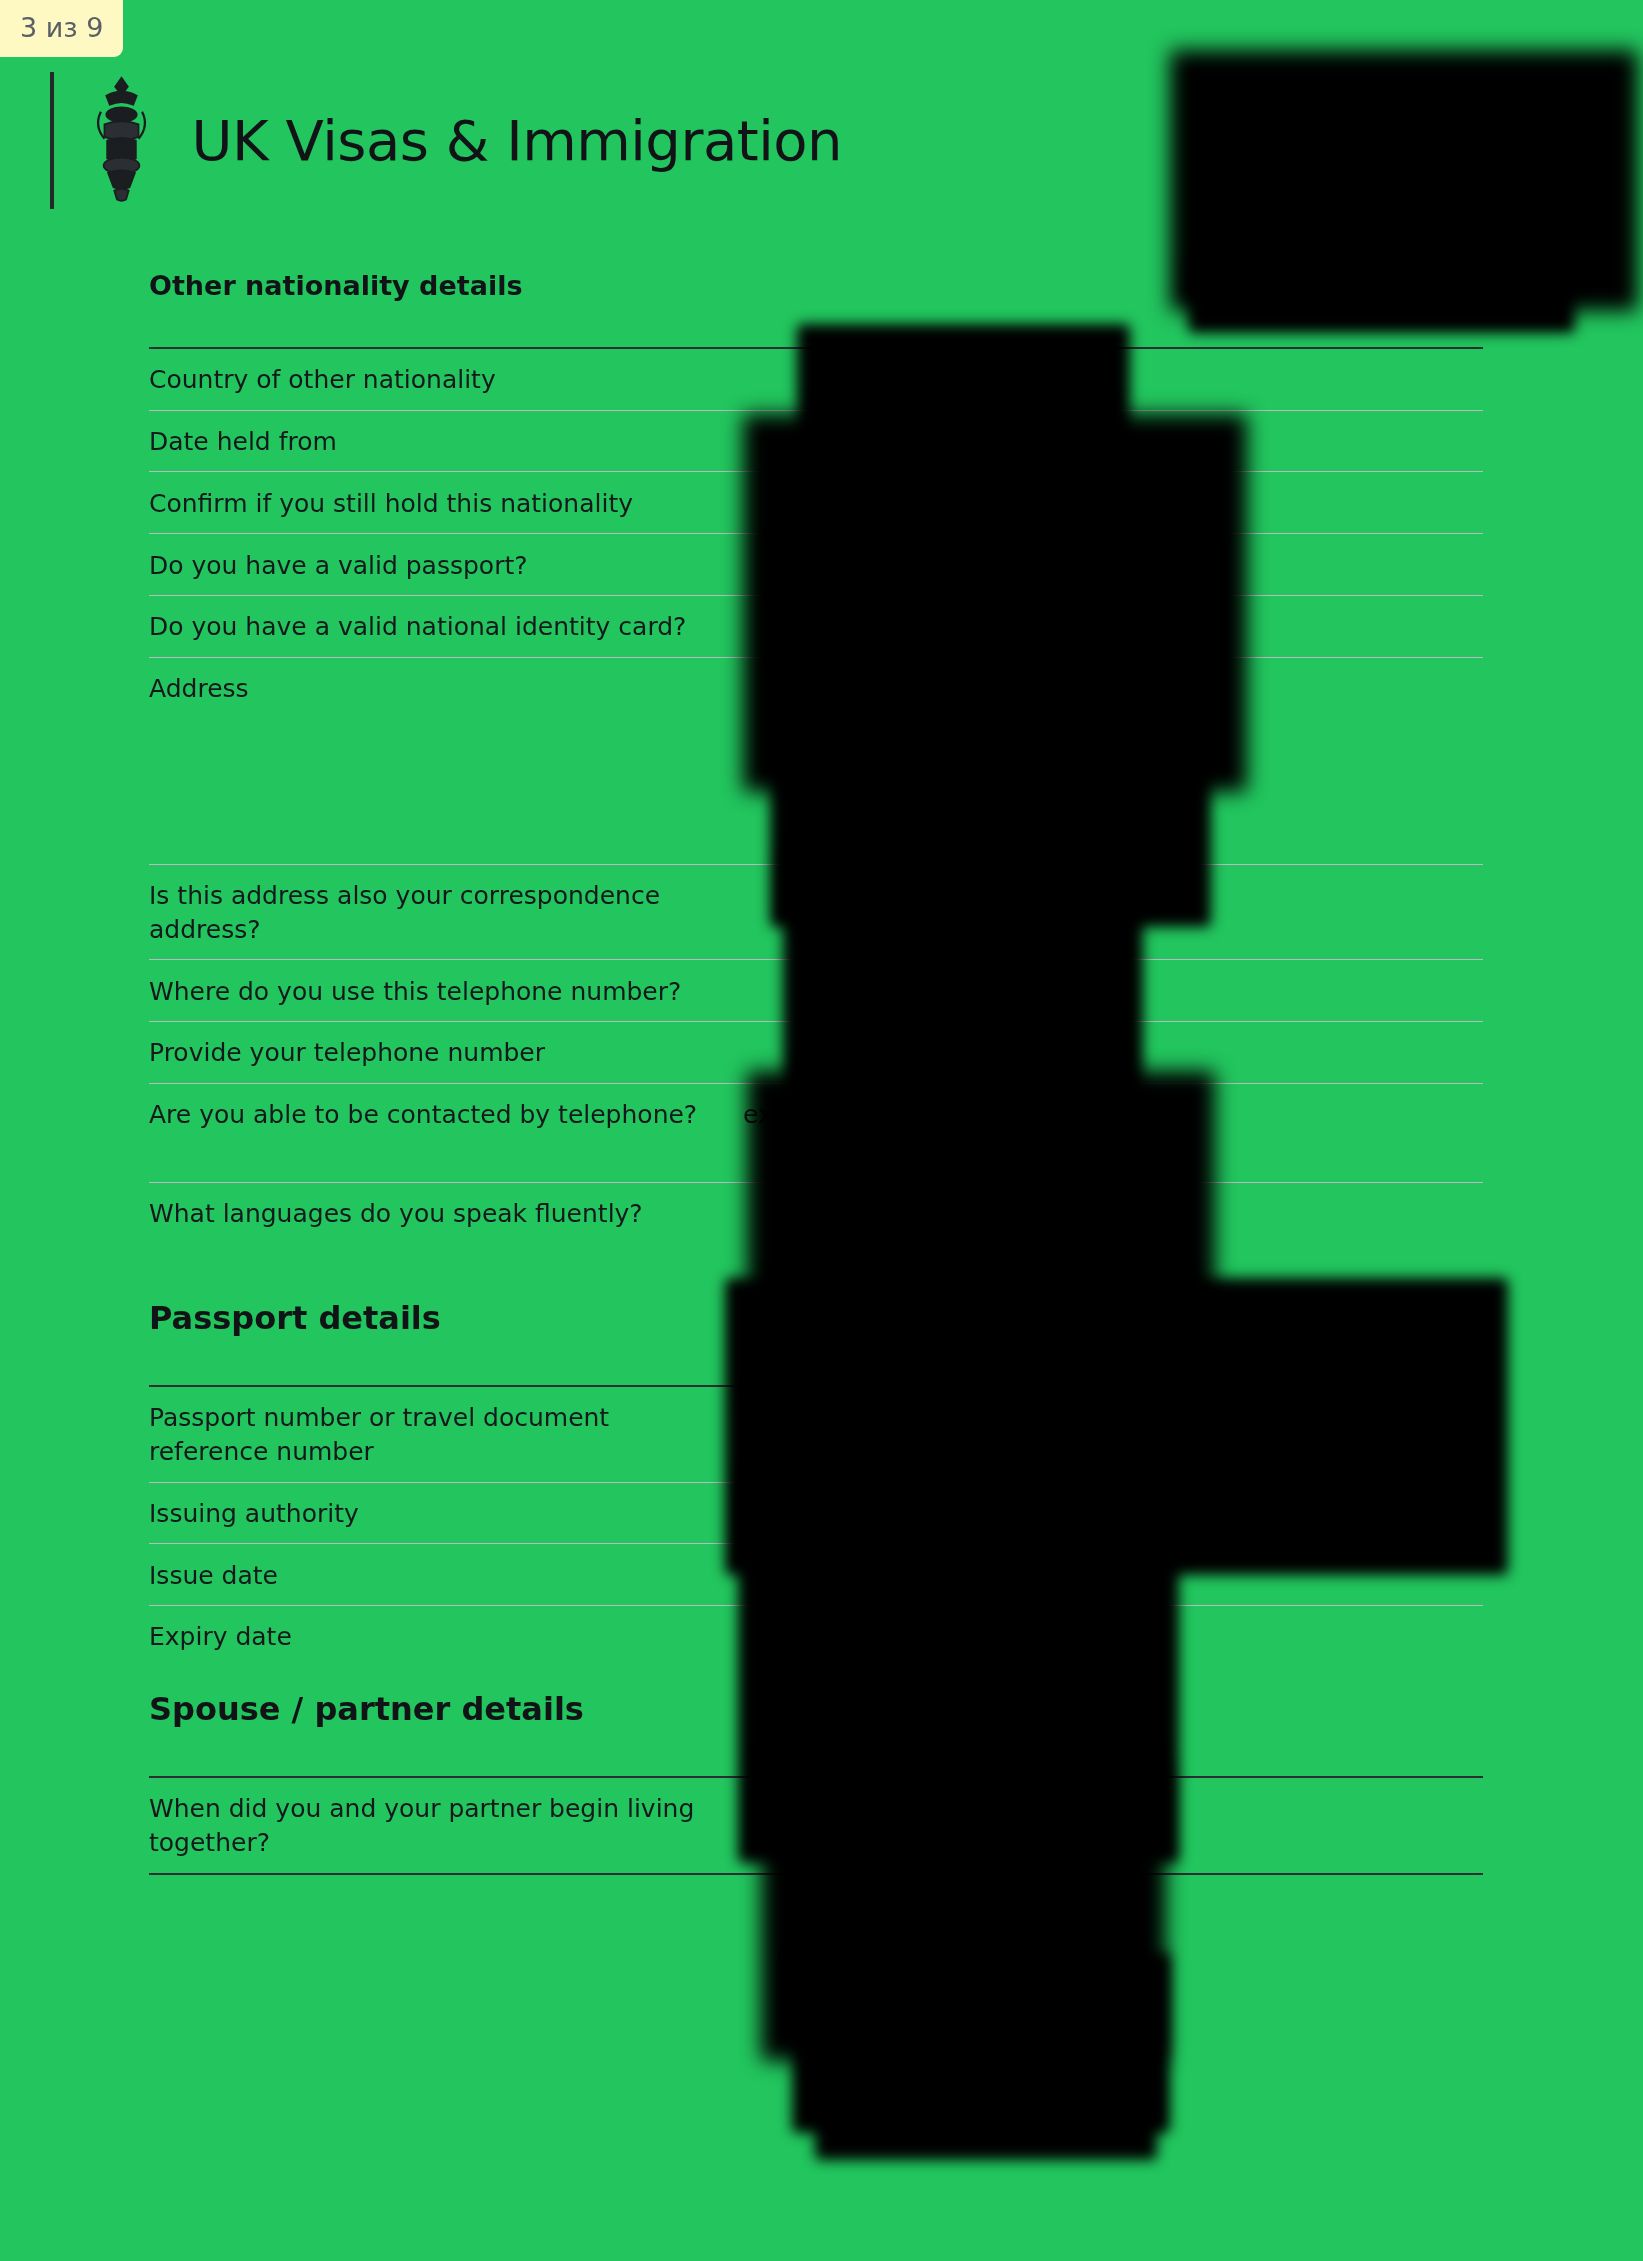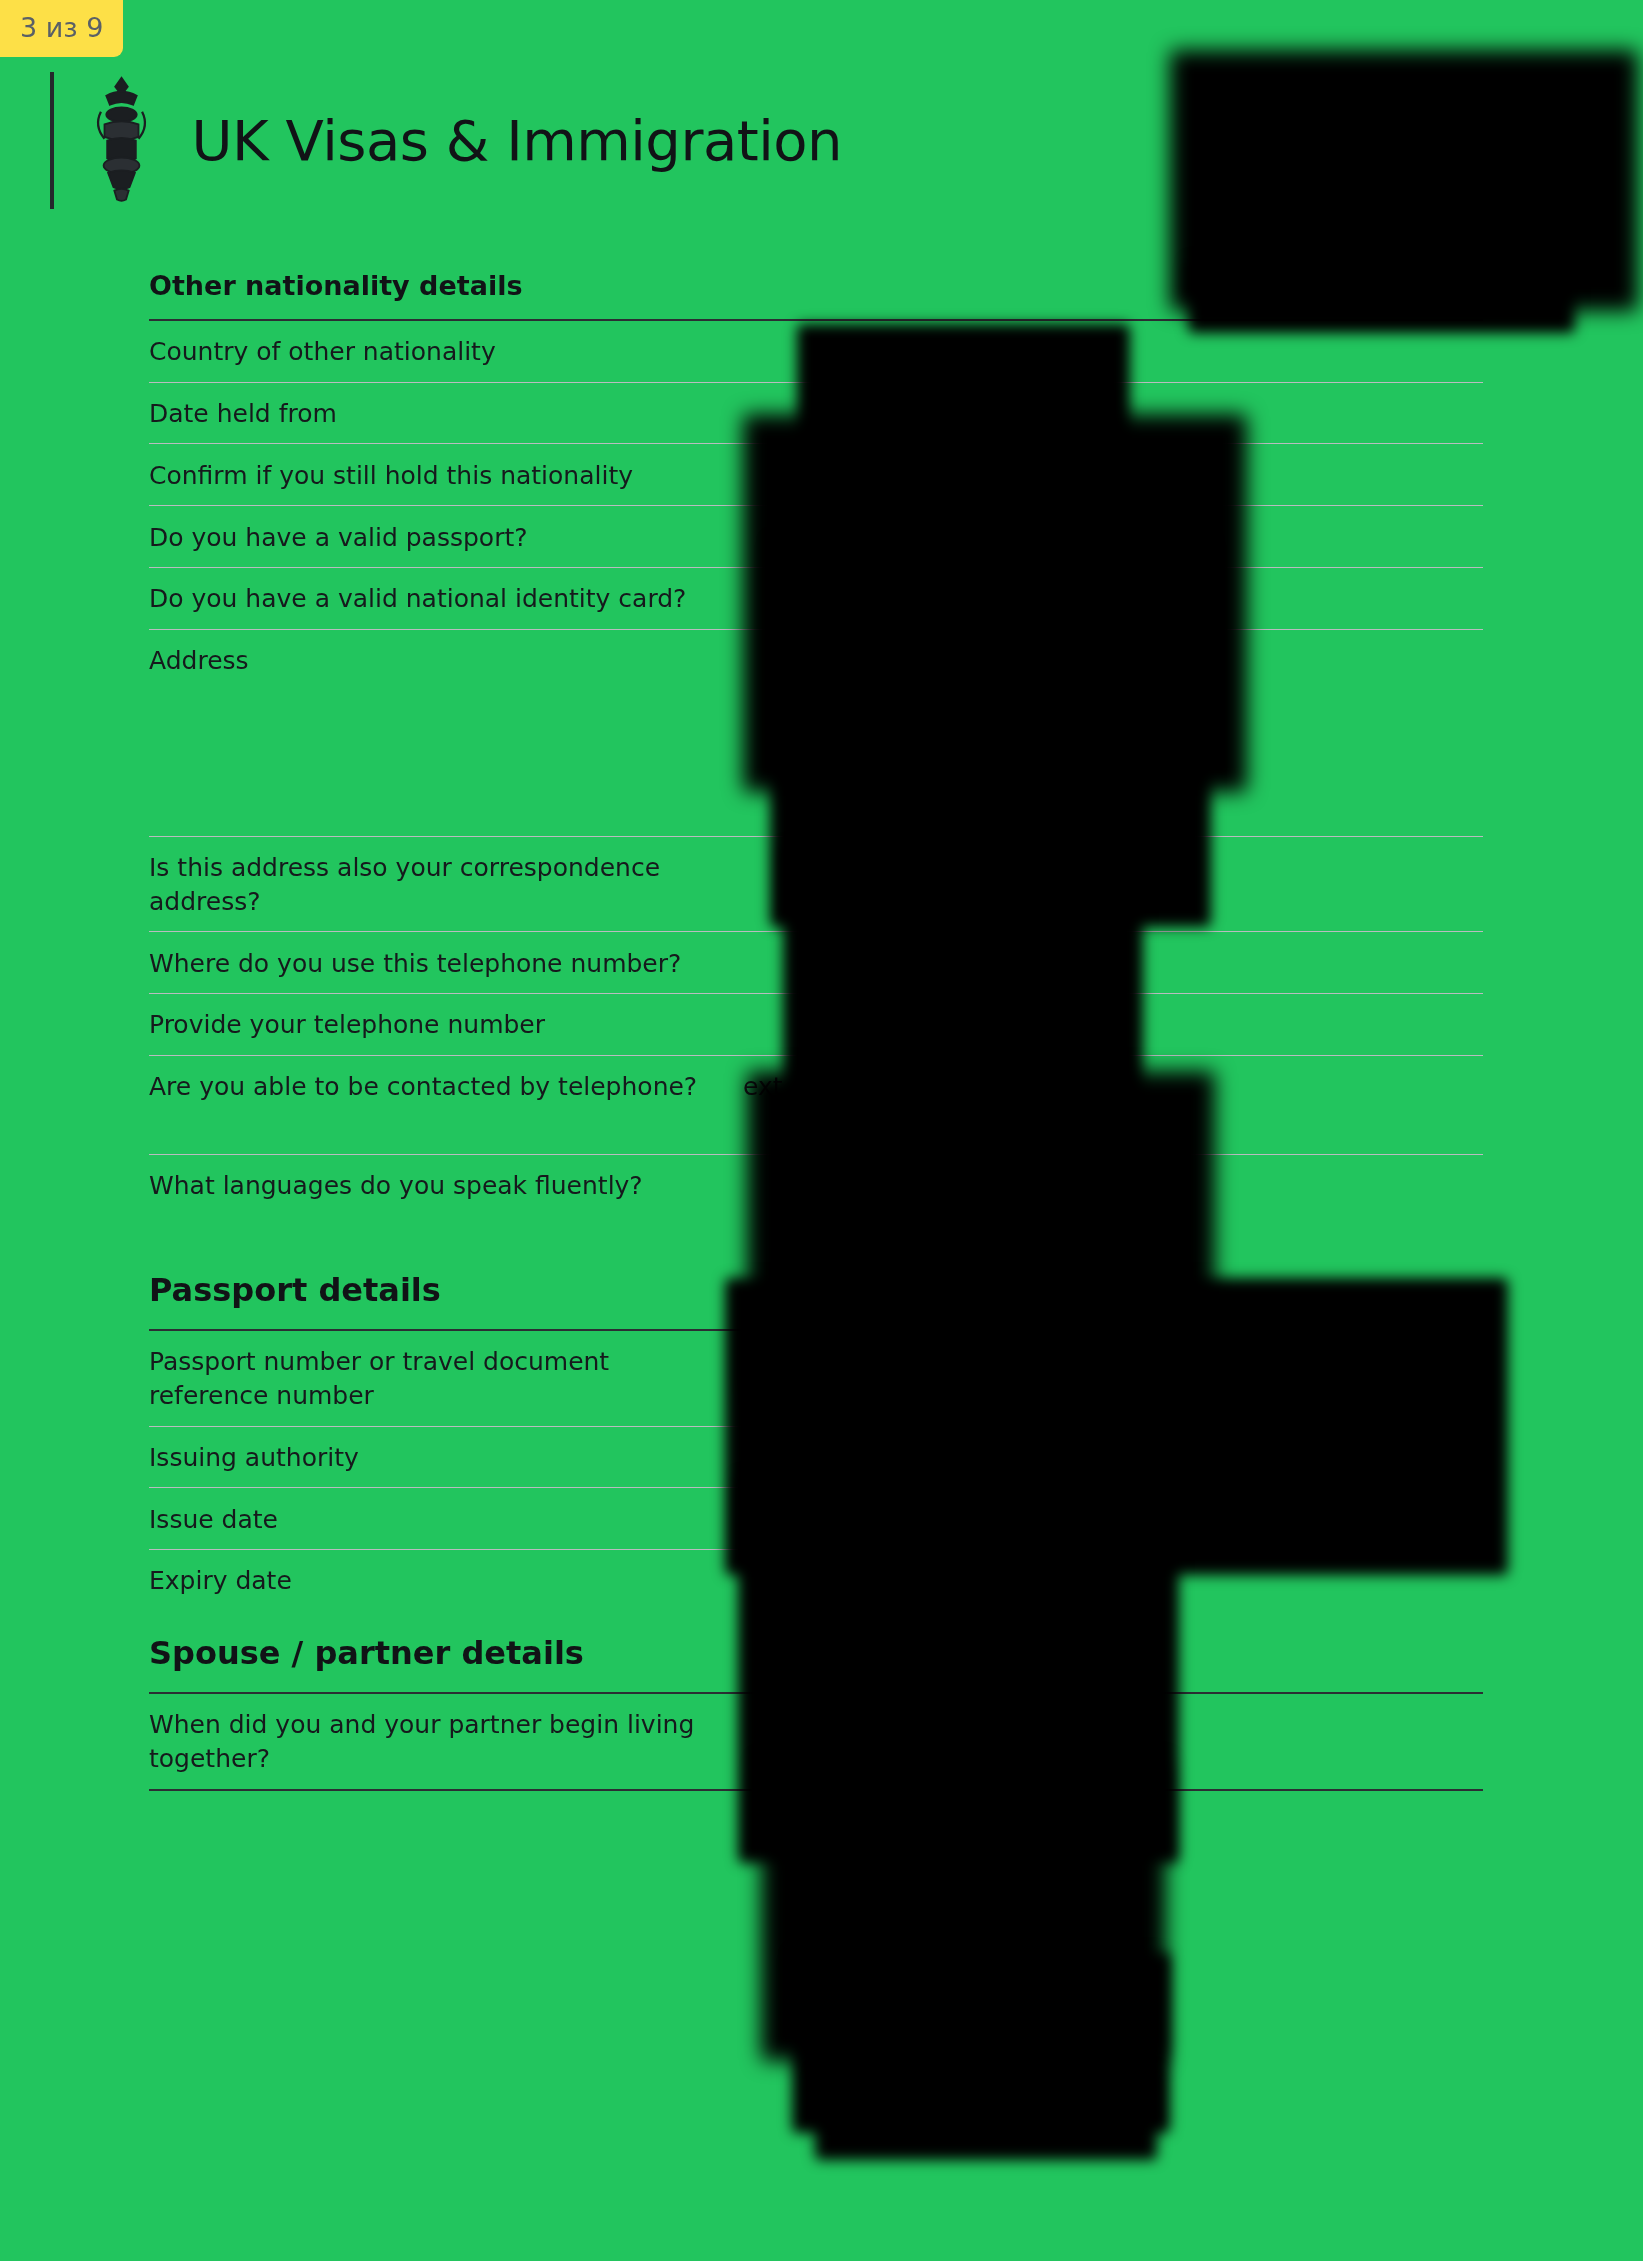--- a/index.html
+++ b/index.html
@@ -13,21 +13,21 @@
     position: relative;
     font-family: "DejaVu Sans", sans-serif;
     overflow: hidden;
   }
 
   
   .page-chip {
     position: absolute;
     top: 0;
     left: 0;
-    background: #fde047;
+    background: #fef9c3;
     color: #5a6066;
     font-size: 27px;
     line-height: 1;
     padding: 14.4px 20px 16px 20px;
     border-bottom-right-radius: 9px;
     font-family: "DejaVu Sans", sans-serif;
     z-index: 40;
   }
 
   
@@ -92,21 +92,21 @@
   }
 
   .row {
     display: flex;
     align-items: flex-start;
     border-top: 1.4px solid #b9bcbf;
     min-height: 50px;
     padding: 14.4px 0 12.6px 0;
     box-sizing: border-box;
   }
-  .row.thick { border-top: 2.3px solid #2b2f33; }
+  .row.thick { border-top: 2.3px solid #2b2f33; margin-top: 28px; }
   .row .label {
     font-size: 25px;
     line-height: 1.35;
     color: #16191c;
     width: 576px;
     flex: none;
   }
   .row .value {
     font-size: 25px;
     line-height: 1.35;

